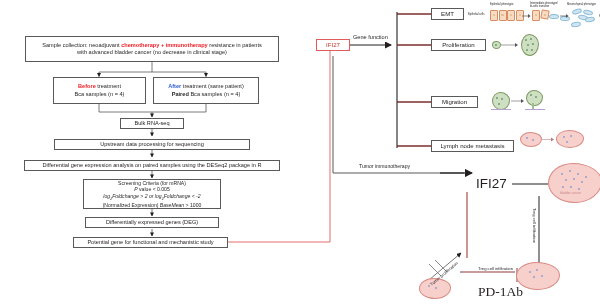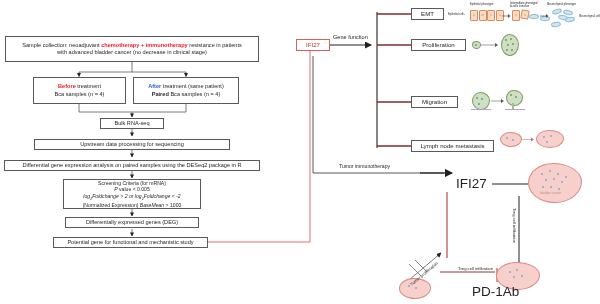--- a/index.html
+++ b/index.html
@@ -1,18 +1,18 @@
 <!DOCTYPE html>
 <html><head>
 <meta charset="utf-8">
 <style>
   html,body{margin:0;padding:0;background:#fff;}
   body{width:600px;height:304px;position:relative;overflow:hidden;
        font-family:"Liberation Sans","DejaVu Sans",sans-serif;color:#231f20;}
-  .canvas{position:absolute;inset:0;}
+  .canvas{position:absolute;inset:0;margin-left:20px;}
   svg.wires{position:absolute;left:0;top:0;width:600px;height:304px;pointer-events:none;}
 
   .box{position:absolute;box-sizing:border-box;border:1px solid #58595b;background:#fff;
        display:flex;align-items:center;justify-content:center;text-align:center;
        line-height:1.28;padding:2px 3px;}
   .red-border{border:1px solid #e05c5c;background:#fff;color:#c0392b;}
 
   .t5{font-size:5.1px;}
   .t55{font-size:5.6px;}
   .t6{font-size:6.1px;}
@@ -305,15 +305,15 @@
     <span class="dot-b" style="left:8px;top:6px;"></span>
       <span class="dot-b" style="left:15px;top:8px;"></span>
   </div>
 
   <div class="lbl" style="left:517px;top:208px;font-size:4.2px;transform:rotate(90deg);transform-origin:0 0;">Treg cell infiltration</div>
 
   <div class="lbl" style="left:458px;top:266px;font-size:4.2px;">Treg cell infiltration</div>
 
   <div class="lbl" style="left:409px;top:283px;font-size:4.2px;transform:rotate(-40deg);transform-origin:0 0;">Tumor proliferation</div>
 
-  <div class="lbl t13" style="left:472px;top:284px;">PD-1Ab</div>
+  <div class="lbl t13" style="left:458px;top:284px;font-family:Liberation Serif, serif;">PD-1Ab</div>
 
 </div>
 
 </body></html>

